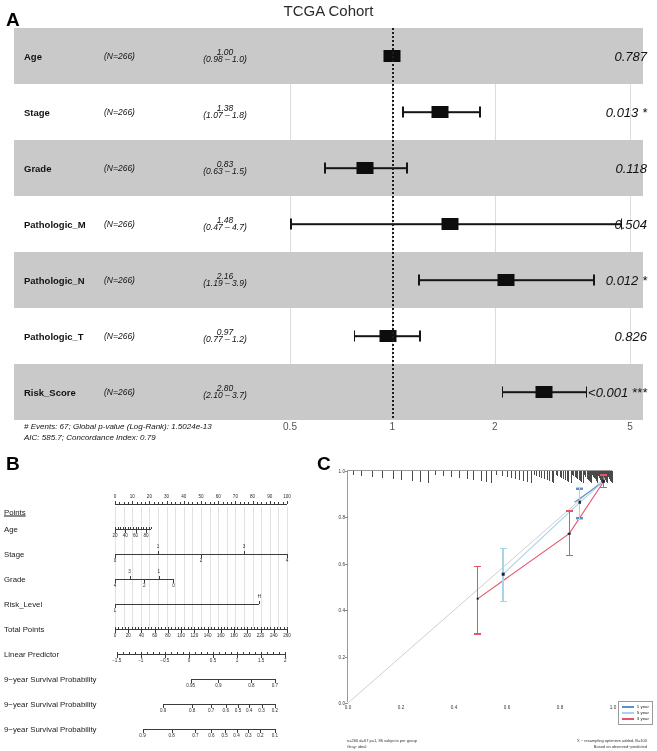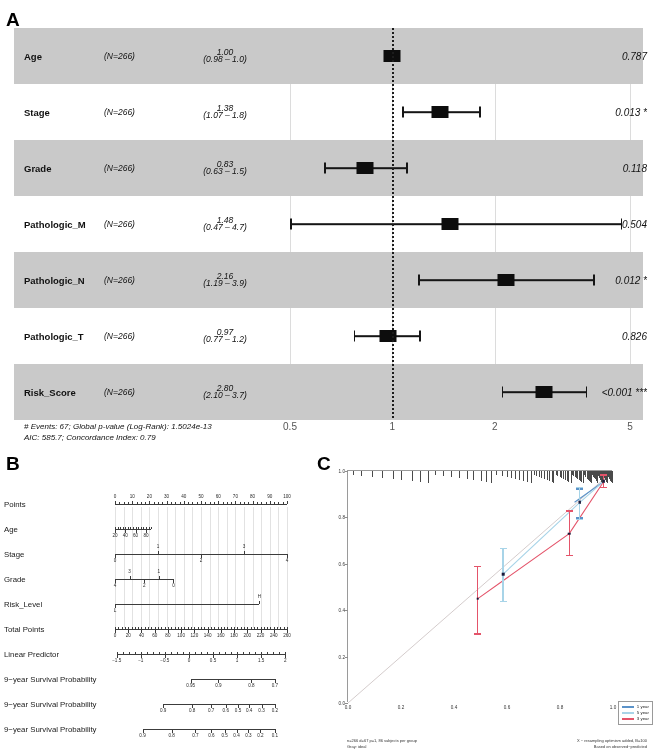--- a/index.html
+++ b/index.html
@@ -69,21 +69,21 @@
     display: block; text-align: center;
     font-size: 8.5px; line-height: 7px;
   }
   .fp-est .ci {
     display: block; text-align: center;
     font-size: 8.5px; line-height: 8px; margin-top: -1px;
   }
   .fp-p {
     position: absolute; right: 10px; top: 50%;
     transform: translateY(-50%);
-    font-size: 10px; font-style: italic; color: #111;
+    font-size: 13px; font-style: italic; color: #111;
     white-space: nowrap;
   }
   .fp-whisker {
     position: absolute; top: 50%; height: 1.6px;
     background: #151515; transform: translateY(-50%);
   }
   .fp-cap {
     position: absolute; top: 50%; width: 1.6px; height: 11px;
     background: #151515; transform: translateY(-50%);
   }
@@ -174,20 +174,21 @@
     white-space: nowrap; text-align: right;
   }
 </style>
 </head>
 <body>
 
 <div id="figure">
 
   <div id="panelA">
     <div class="panel-letter" style="left:6px; top:10px;">A</div>
+    <div id="panelA-title">TCGA Cohort</div>
     <div id="fp-canvas">
         <div class="fp-gridline" style="left: 290px;"></div>
         <div class="fp-gridline" style="left: 392.35px;"></div>
         <div class="fp-gridline" style="left: 494.7px;"></div>
         <div class="fp-gridline" style="left: 630px;"></div>
         <div class="fp-band" style="top: 28px; height: 56px;"></div>
         <div class="fp-row" style="top: 28px;">
           <div class="fp-label">Age</div>
           <div class="fp-n">(N=266)</div>
           <div class="fp-est">
@@ -308,21 +309,21 @@
         <div class="nm-vgrid" style="left: 209.6px; top: 55px; height: 121px;"></div>
         <div class="nm-vgrid" style="left: 218.2px; top: 55px; height: 121px;"></div>
         <div class="nm-vgrid" style="left: 226.8px; top: 55px; height: 121px;"></div>
         <div class="nm-vgrid" style="left: 235.4px; top: 55px; height: 121px;"></div>
         <div class="nm-vgrid" style="left: 244px; top: 55px; height: 121px;"></div>
         <div class="nm-vgrid" style="left: 252.6px; top: 55px; height: 121px;"></div>
         <div class="nm-vgrid" style="left: 261.2px; top: 55px; height: 121px;"></div>
         <div class="nm-vgrid" style="left: 269.8px; top: 55px; height: 121px;"></div>
         <div class="nm-vgrid" style="left: 278.4px; top: 55px; height: 121px;"></div>
         <div class="nm-vgrid" style="left: 287px; top: 55px; height: 121px;"></div>
-        <div class="nm-label" style="top: 52px;">Points</div>
+        <div class="nm-label" style="top: 60px; text-decoration: underline;">Points</div>
         <div class="nm-axis" style="left: 115px; width: 172px; top: 52px;"></div>
         <div class="nm-tick" style="left: 115px; top: 50px; height: 2px;"></div>
         <div class="nm-tick" style="left: 119.3px; top: 50px; height: 2px;"></div>
         <div class="nm-tick" style="left: 123.6px; top: 50px; height: 2px;"></div>
         <div class="nm-tick" style="left: 127.9px; top: 50px; height: 2px;"></div>
         <div class="nm-tick" style="left: 132.2px; top: 50px; height: 2px;"></div>
         <div class="nm-tick" style="left: 136.5px; top: 50px; height: 2px;"></div>
         <div class="nm-tick" style="left: 140.8px; top: 50px; height: 2px;"></div>
         <div class="nm-tick" style="left: 145.1px; top: 50px; height: 2px;"></div>
         <div class="nm-tick" style="left: 149.4px; top: 50px; height: 2px;"></div>

